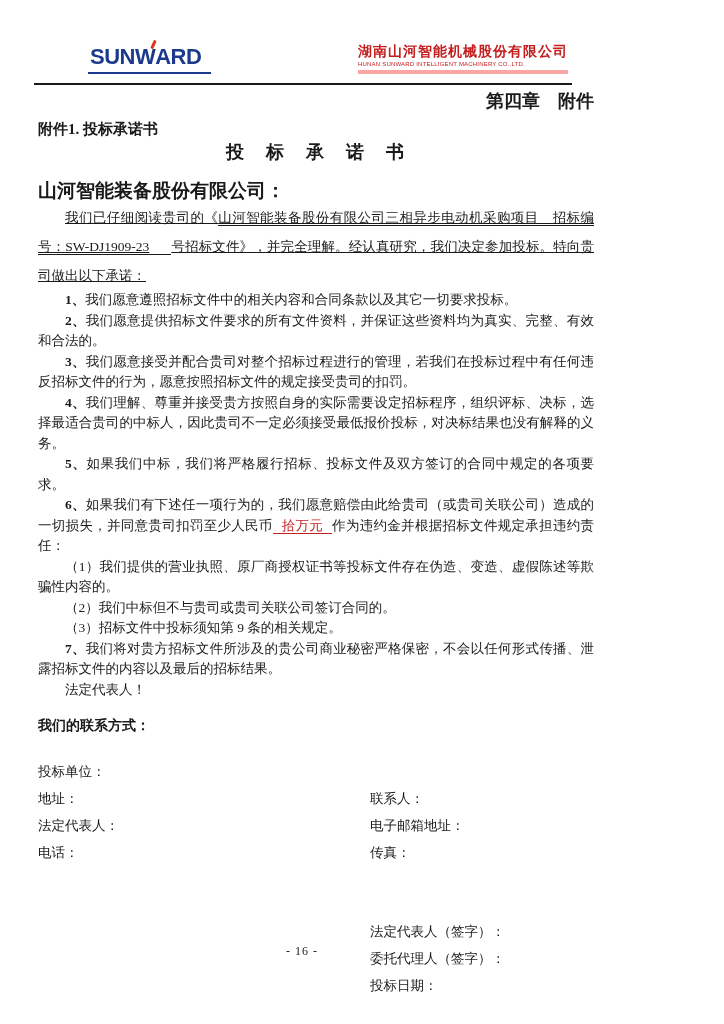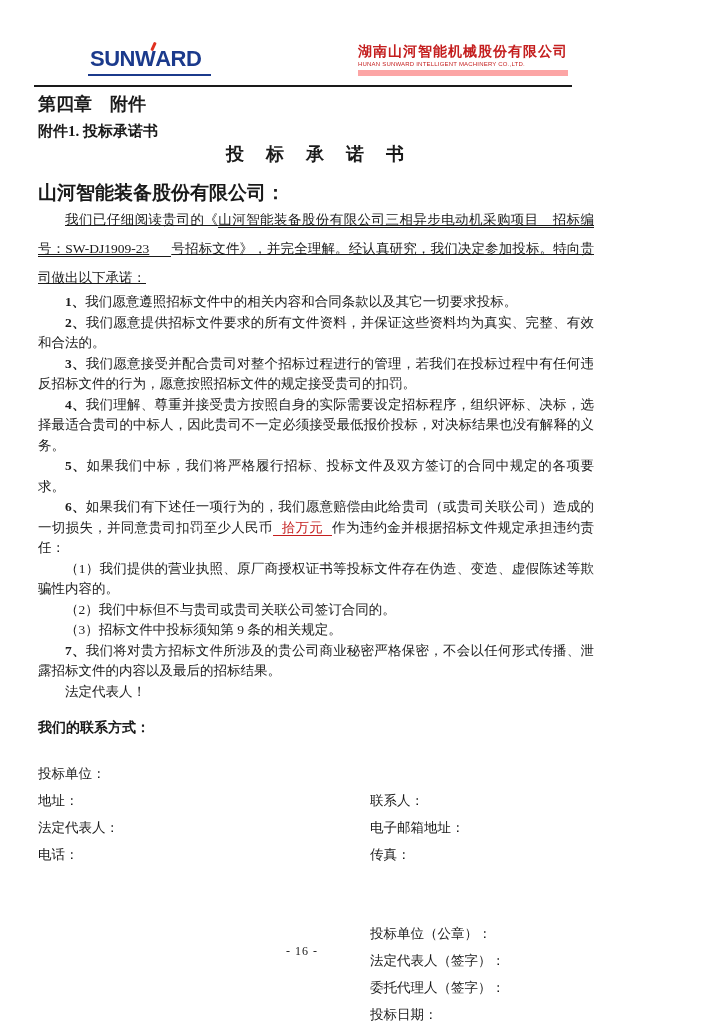--- a/index.html
+++ b/index.html
@@ -19,35 +19,35 @@
   }
   .logo-text {
     font-family: "Liberation Sans", sans-serif; font-weight: 700;
     font-size: 22px; color: #1b3a8c; letter-spacing: -0.5px; line-height: 1;
   }
   .logo-w { position: relative; display: inline-block; }
   .logo-accent {
     position: absolute; top: -6px; right: 0px; width: 3px; height: 9px;
     background: #e03020; transform: rotate(24deg); border-radius: 1px; display: block;
   }
-  .company { border-bottom: 6px solid #fca5a5; padding-bottom: 3px; margin-left: 21px; }
+  .company { border-bottom: 4px solid #fca5a5; padding-bottom: 3px; margin-left: 21px; }
   .company-cn {
     font-family: "Liberation Sans", sans-serif; font-weight: 700;
     font-size: 14px; color: #c41e1e; letter-spacing: 1px; line-height: 1.1;
   }
   .company-en {
     font-family: "Liberation Sans", sans-serif; font-size: 6px;
     color: #c41e1e; letter-spacing: 0.2px; margin-top: 2px; line-height: 1;
   }
   .rule { border-bottom: 2px solid #1a1a1a; margin: 9px 32px 0 34px; }
   
   .main { padding: 0 10px 0 38px; }
   .chapter-title {
-    font-size: 18px; font-weight: 700; text-align: left;
-    margin: 4px 0 0 0; line-height: 26px;
+    font-size: 18px; font-weight: 700; text-align: right;
+    margin: 4px 0 0 0; line-height: 26px; font-family: Liberation Mono, monospace;
   }
   .attachment-heading {
     font-size: 15px; font-weight: 700; margin: 4px 0 0 0; line-height: 20px;
   }
   .doc-title {
     font-size: 18px; font-weight: 700; text-align: center;
     margin: 0 0 0 0; line-height: 26px; letter-spacing: 2px;
   }
   .salutation { font-size: 19px; font-weight: 700; margin: 16px 0 0 0; line-height: 20px; }
   .intro {
@@ -132,21 +132,20 @@
         <span class="cleft">法定代表人：</span>
         <span>电子邮箱地址：</span>
       </div>
       <div class="crow">
         <span class="cleft">电话：</span>
         <span>传真：</span>
       </div>
     </div>
 
     <div class="signature">
-      <p>投标单位（公章）：</p>
       <p>法定代表人（签字）：</p>
       <p>委托代理人（签字）：</p>
       <p>投标日期：</p>
     </div>
 
   </div>
 
   <div class="footer">- 16 -</div>
 
 </div>

